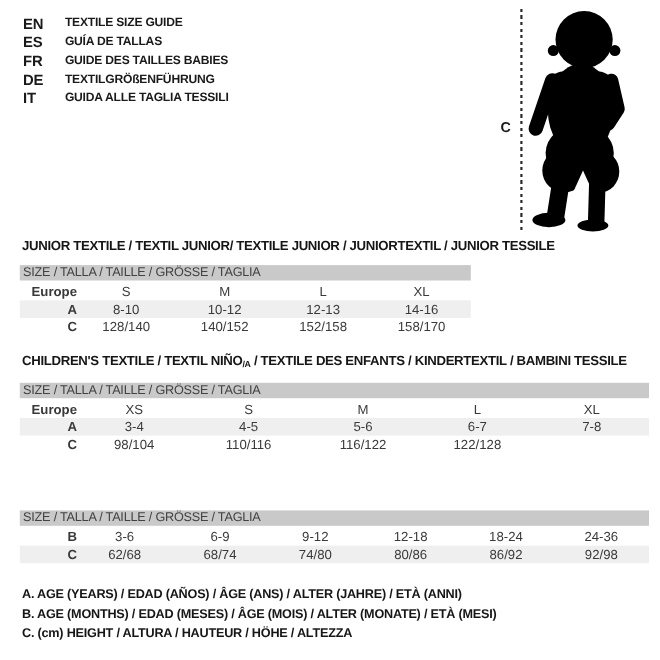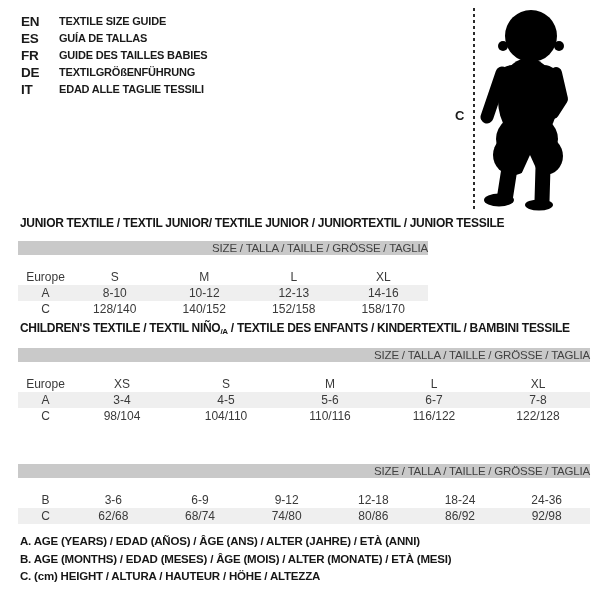--- a/index.html
+++ b/index.html
@@ -23,28 +23,28 @@
   
   .sec-title{
     position:absolute;left:20px;font-weight:bold;font-size:12px;
     letter-spacing:-0.3px;color:#161616;white-space:nowrap;line-height:16px;
   }
   .sub-a{font-size:8px;vertical-align:-2px;font-weight:bold;}
   
   .size-table{position:absolute;left:18px;font-size:12px;color:#3a3a3a;}
   .t-header{
     background:#c9c9c9;height:14px;line-height:14px;padding-left:3px;
-    font-size:11.5px;color:#424242;margin-bottom:14px;letter-spacing:-0.2px;text-align:right;
+    font-size:11.5px;color:#424242;margin-bottom:2px;letter-spacing:-0.2px;
   }
   .trow{display:grid;height:16px;line-height:16px;}
   .t-cols-4{grid-template-columns:52px repeat(4,1fr);}
   .t-cols-5{grid-template-columns:52px repeat(5,1fr);}
   .t-cols-6{grid-template-columns:52px repeat(6,1fr);}
   .cell{text-align:center;white-space:nowrap;}
-  .c-first{text-align:center;padding-left:3px;}
+  .c-first{text-align:right;padding-left:3px;font-weight:bold;}
   .stripe{background:#efefef;}
   
   .footnotes{position:absolute;left:20px;top:533px;}
   .footnote{
     font-weight:bold;font-size:11.5px;line-height:17.5px;
     letter-spacing:-0.2px;color:#161616;white-space:nowrap;
   }
 </style>
 </head>
 <body>
@@ -63,21 +63,21 @@
     <div class="lang-row">
       <span class="lang-code">FR</span>
       <span class="lang-label">GUIDE DES TAILLES BABIES</span>
     </div>
     <div class="lang-row">
       <span class="lang-code">DE</span>
       <span class="lang-label">TEXTILGRÖßENFÜHRUNG</span>
     </div>
     <div class="lang-row">
       <span class="lang-code">IT</span>
-      <span class="lang-label">EDAD ALLE TAGLIE TESSILI</span>
+      <span class="lang-label">GUIDA ALLE TAGLIA TESSILI</span>
     </div>
   </div>
 
   <div class="figure">
     <span class="height-label">C</span>
     <div class="dash-line"></div>
     <svg class="baby-svg" width="100" height="206" viewBox="0 0 100 206" xmlns="http://www.w3.org/2000/svg">
       <g fill="#000000" stroke="none">
         <ellipse cx="53" cy="29" rx="26" ry="26"></ellipse>
         <circle cx="25" cy="39" r="5"></circle>
@@ -149,21 +149,20 @@
       <div class="cell c-first">A</div>
       <div class="cell">3-4</div>
       <div class="cell">4-5</div>
       <div class="cell">5-6</div>
       <div class="cell">6-7</div>
       <div class="cell">7-8</div>
     </div>
     <div class="trow t-cols-5">
       <div class="cell c-first">C</div>
       <div class="cell">98/104</div>
-      <div class="cell">104/110</div>
       <div class="cell">110/116</div>
       <div class="cell">116/122</div>
       <div class="cell">122/128</div>
     </div>
   </div>
 
 
   <div class="size-table" style="top:464px;width:572px">
     <div class="t-header">SIZE / TALLA / TAILLE / GRÖSSE / TAGLIA</div>
     <div class="trow t-cols-6">

